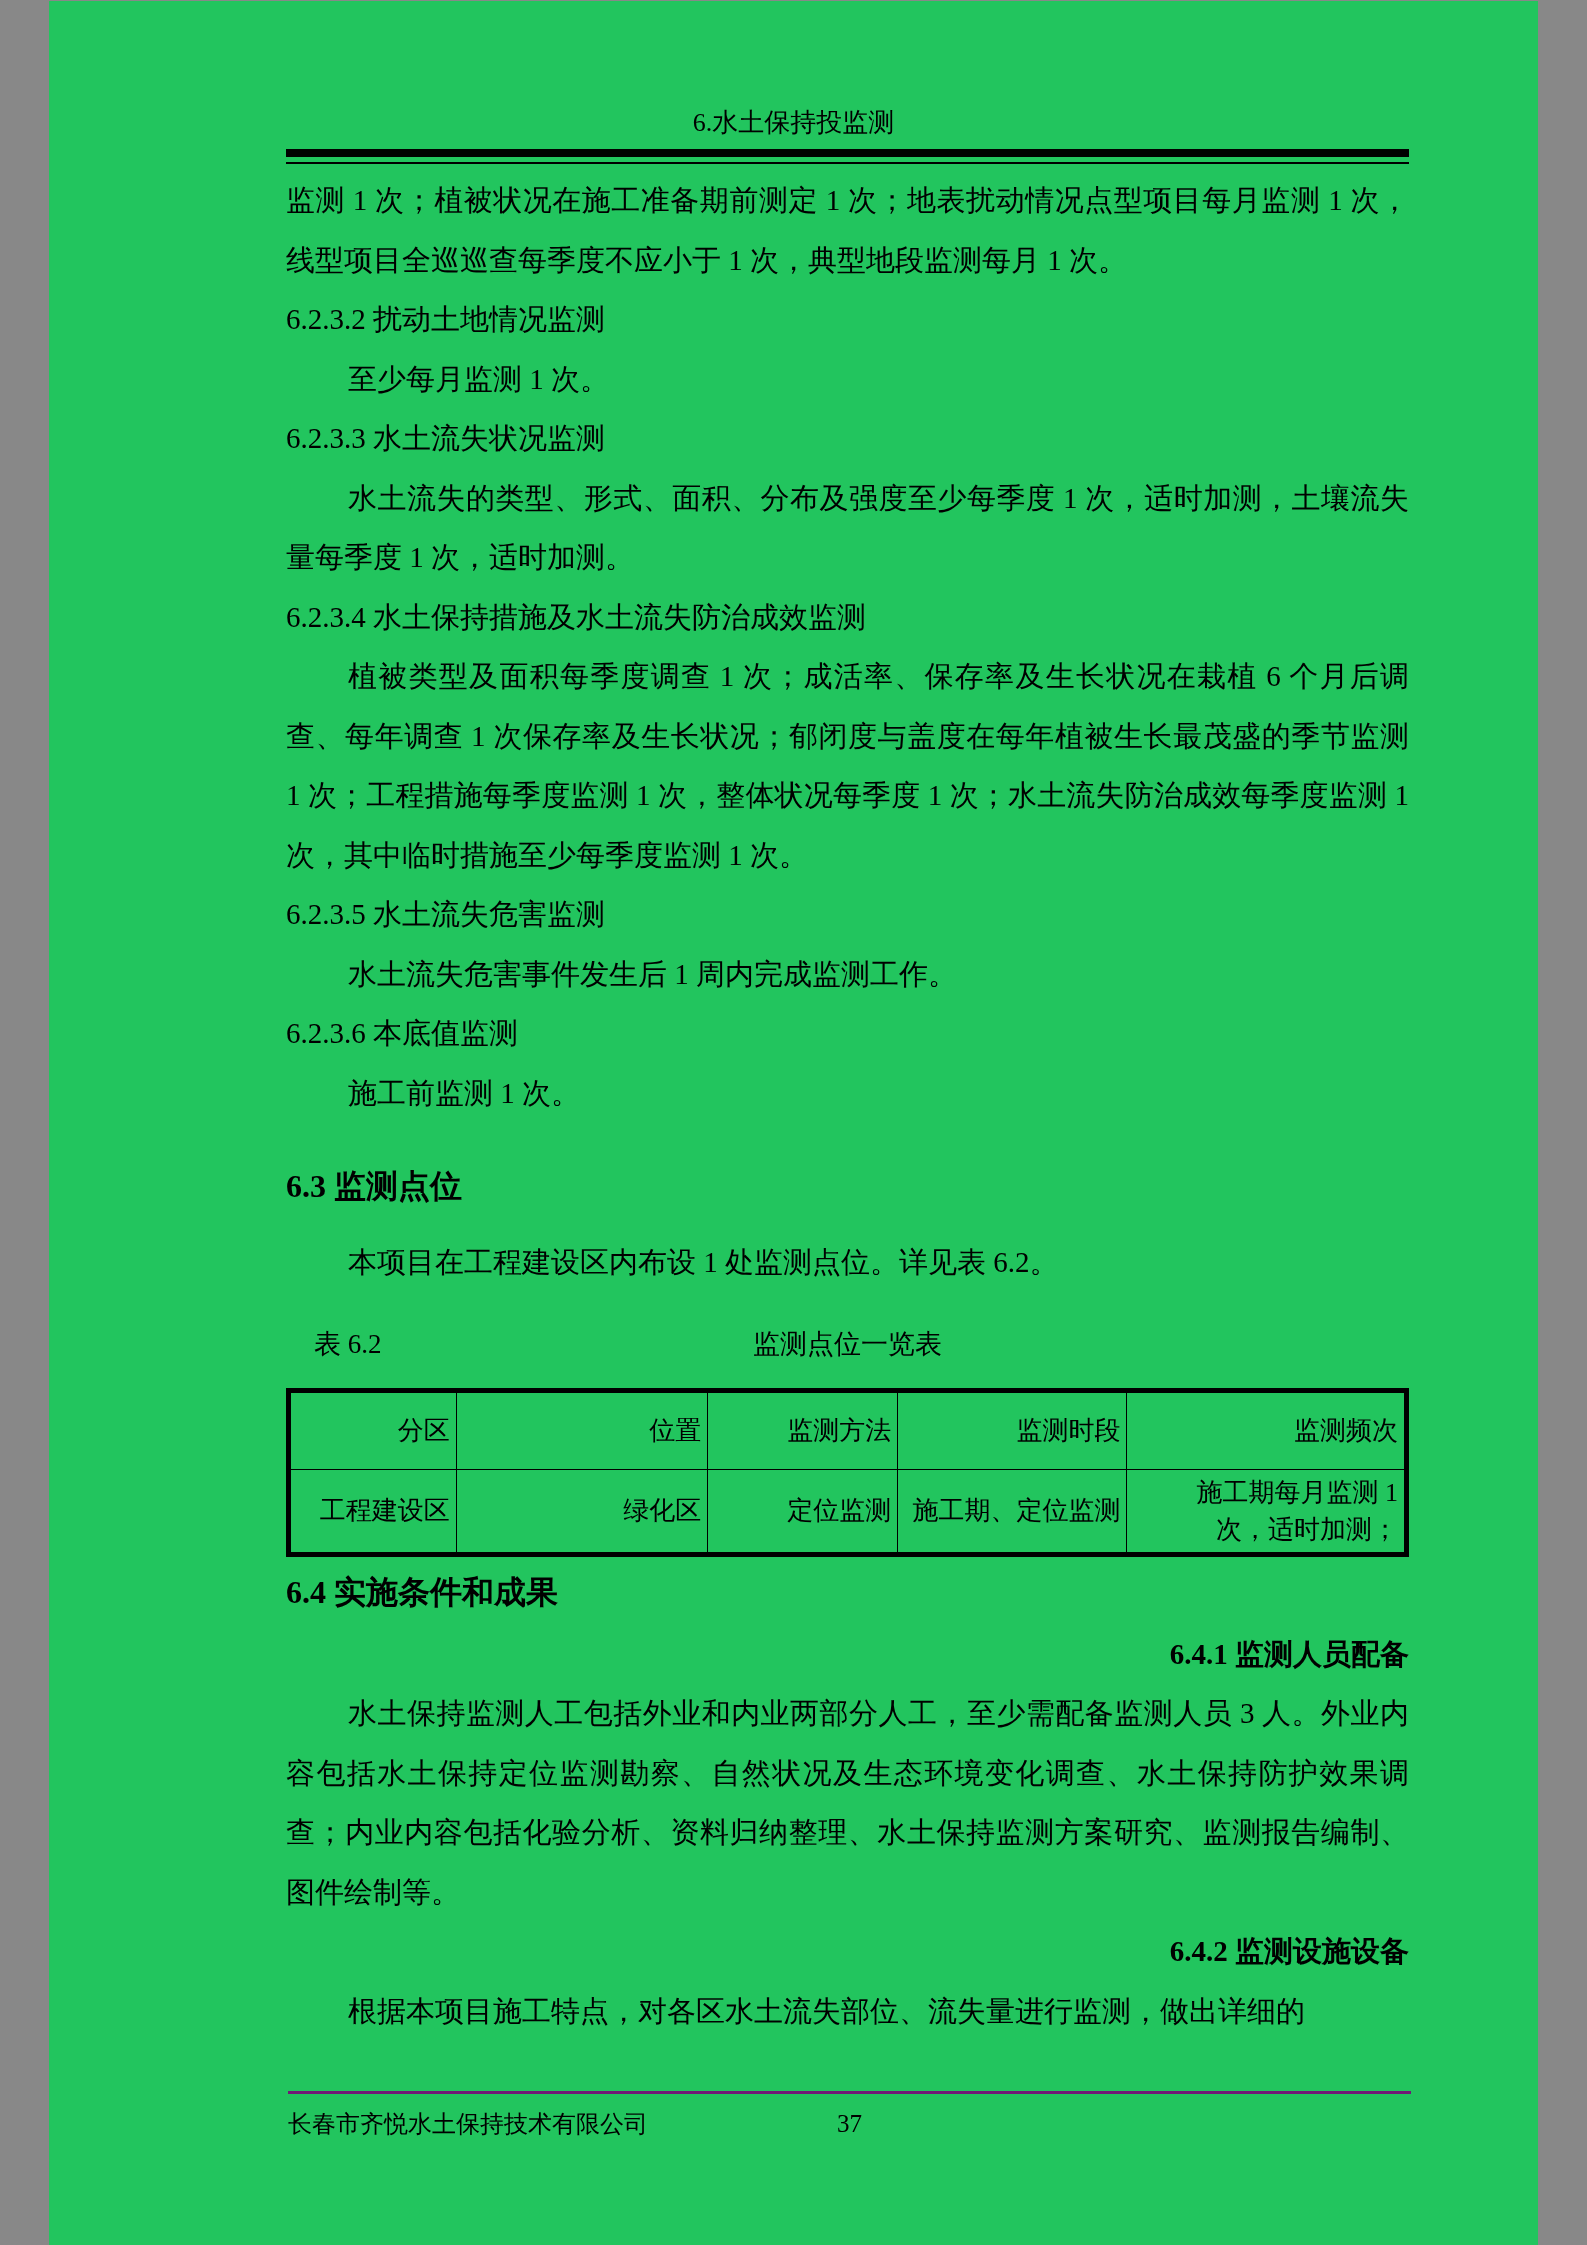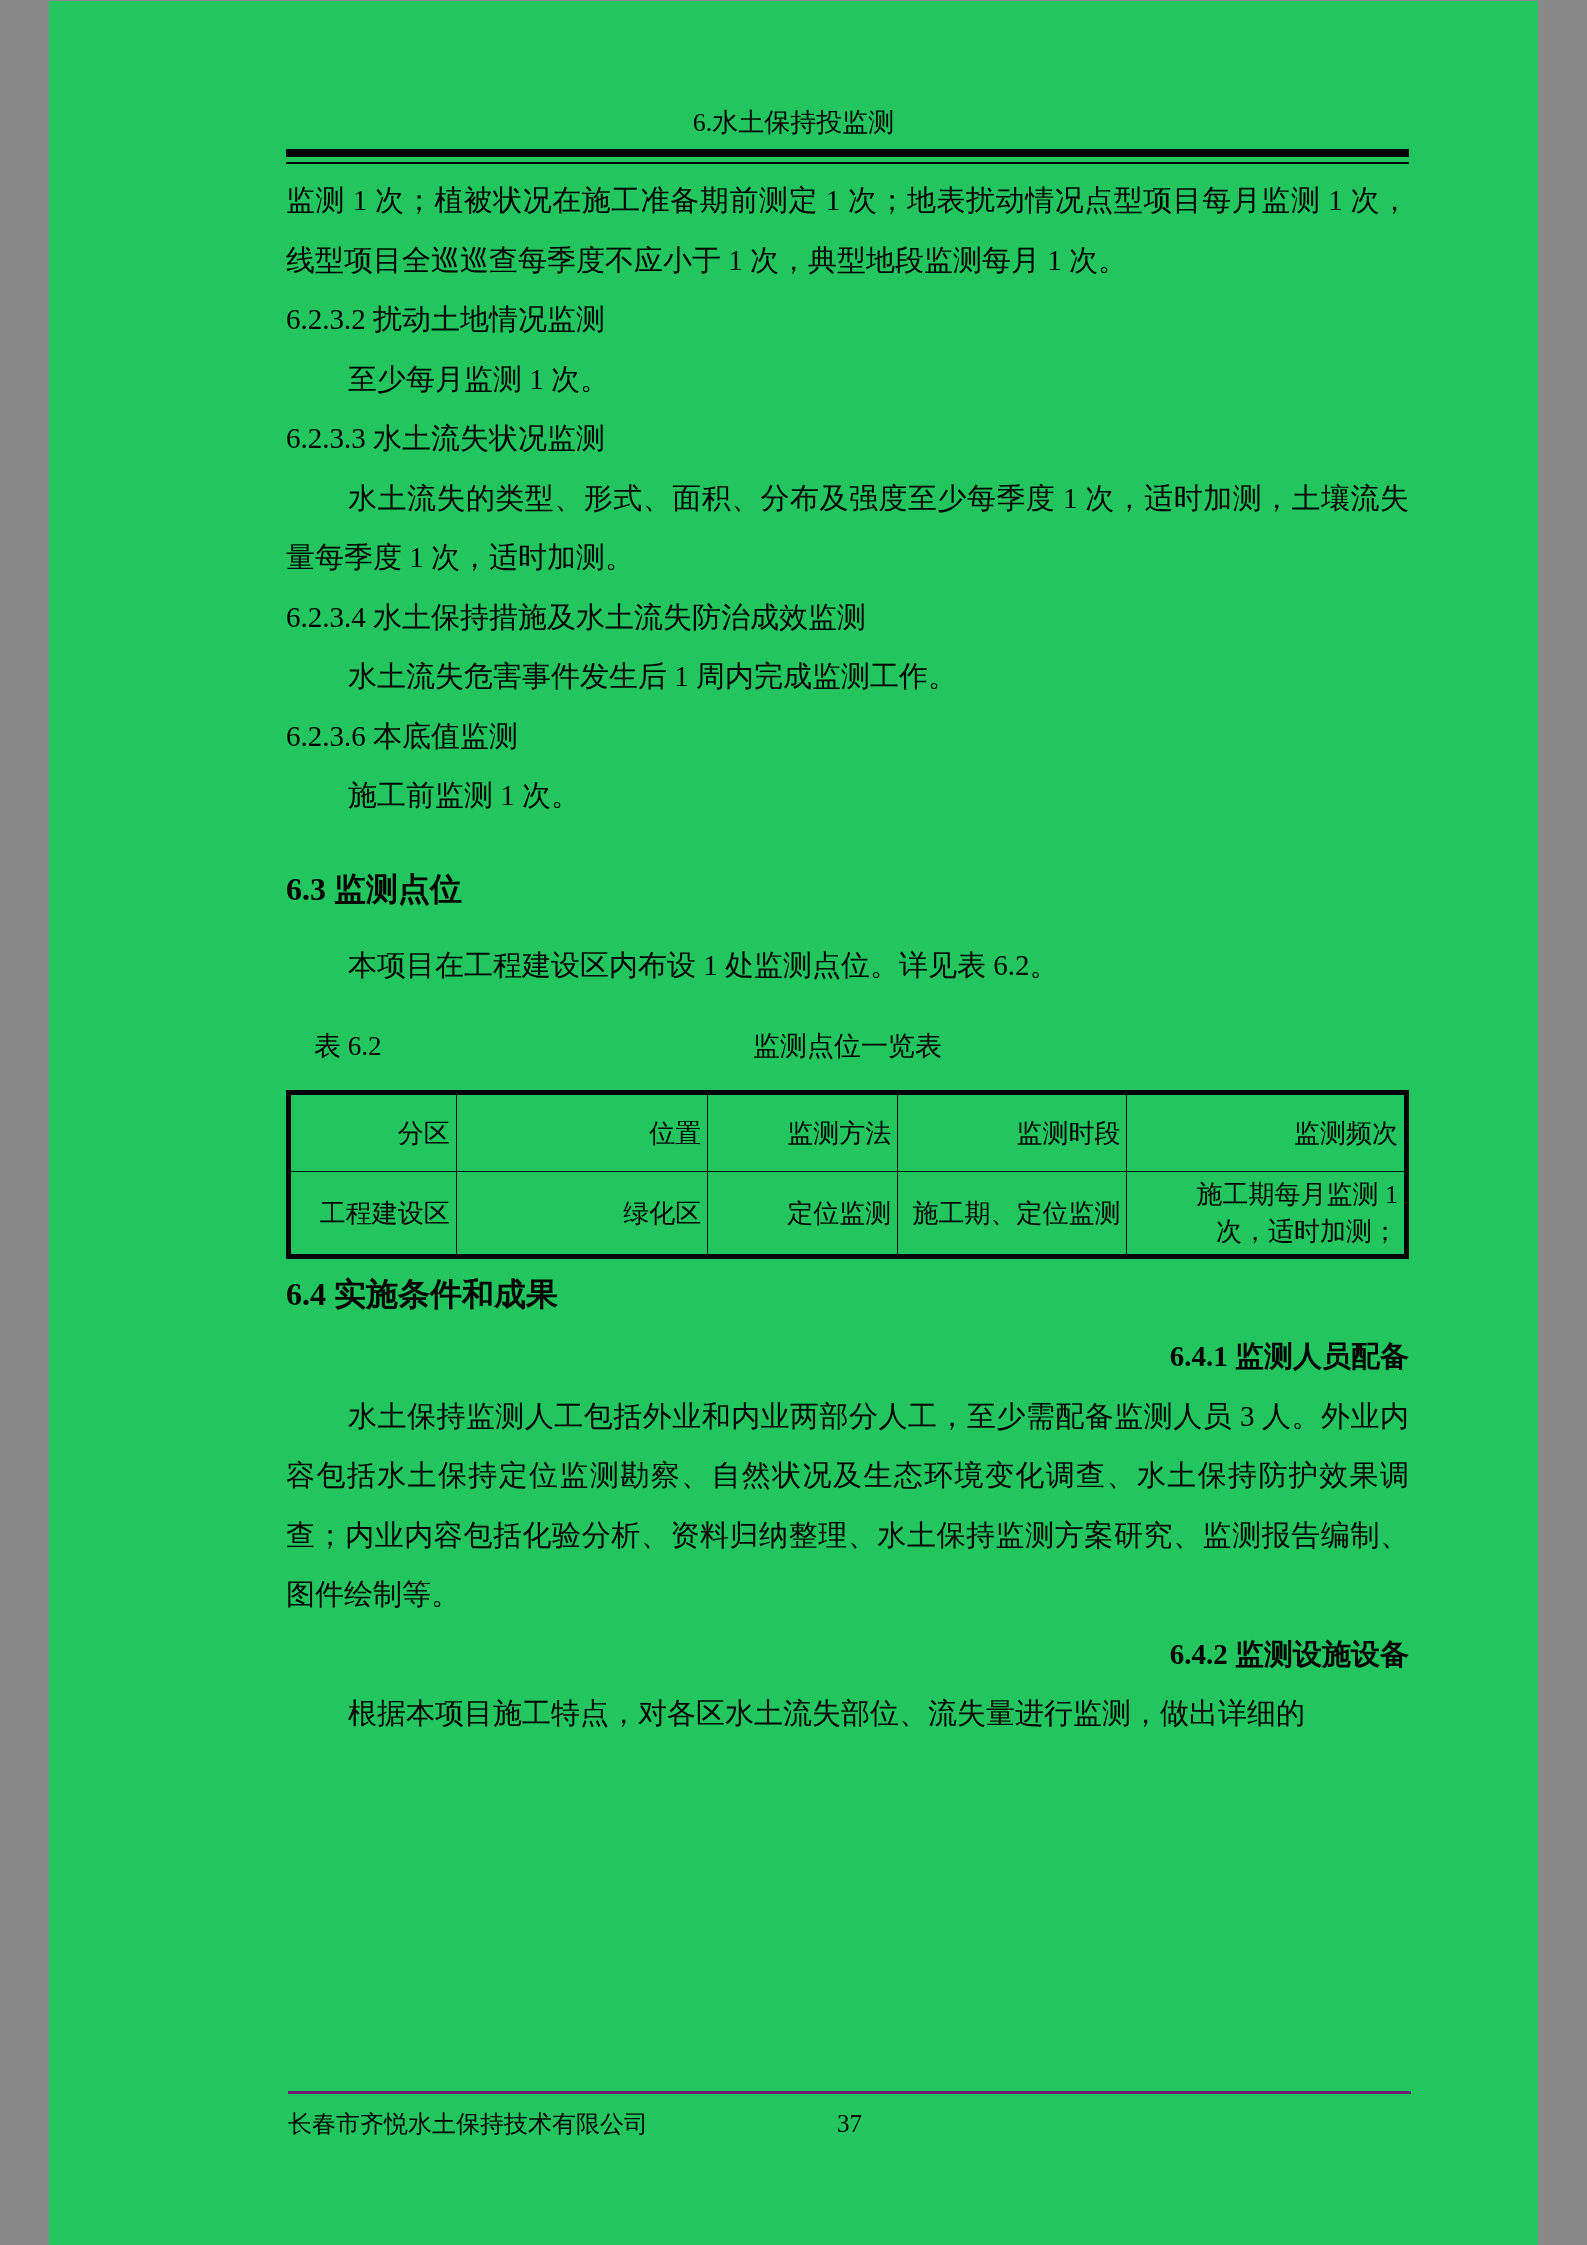--- a/index.html
+++ b/index.html
@@ -134,21 +134,23 @@
 
     <p>监测 1 次；植被状况在施工准备期前测定 1 次；地表扰动情况点型项目每月监测 1 次，线型项目全巡巡查每季度不应小于 1 次，典型地段监测每月 1 次。</p>
 
     <p class="sec">6.2.3.2 扰动土地情况监测</p>
     <p class="ind">至少每月监测 1 次。</p>
 
     <p class="sec">6.2.3.3 水土流失状况监测</p>
     <p class="ind">水土流失的类型、形式、面积、分布及强度至少每季度 1 次，适时加测，土壤流失量每季度 1 次，适时加测。</p>
 
     <p class="sec">6.2.3.4 水土保持措施及水土流失防治成效监测</p>
-
+    <p class="ind">植被类型及面积每季度调查 1 次；成活率、保存率及生长状况在栽植 6 个月后调查、每年调查 1 次保存率及生长状况；郁闭度与盖度在每年植被生长最茂盛的季节监测 1 次；工程措施每季度监测 1 次，整体状况每季度 1 次；水土流失防治成效每季度监测 1 次，其中临时措施至少每季度监测 1 次。</p>
+
+    <p class="sec">6.2.3.5 水土流失危害监测</p>
     <p class="ind">水土流失危害事件发生后 1 周内完成监测工作。</p>
 
     <p class="sec">6.2.3.6 本底值监测</p>
     <p class="ind">施工前监测 1 次。</p>
 
     <h2 class="h-major">6.3 监测点位</h2>
     <p class="ind">本项目在工程建设区内布设 1 处监测点位。详见表 6.2。</p>
 
     <div class="caption-row">
       <span class="caption-label">表 6.2</span>

